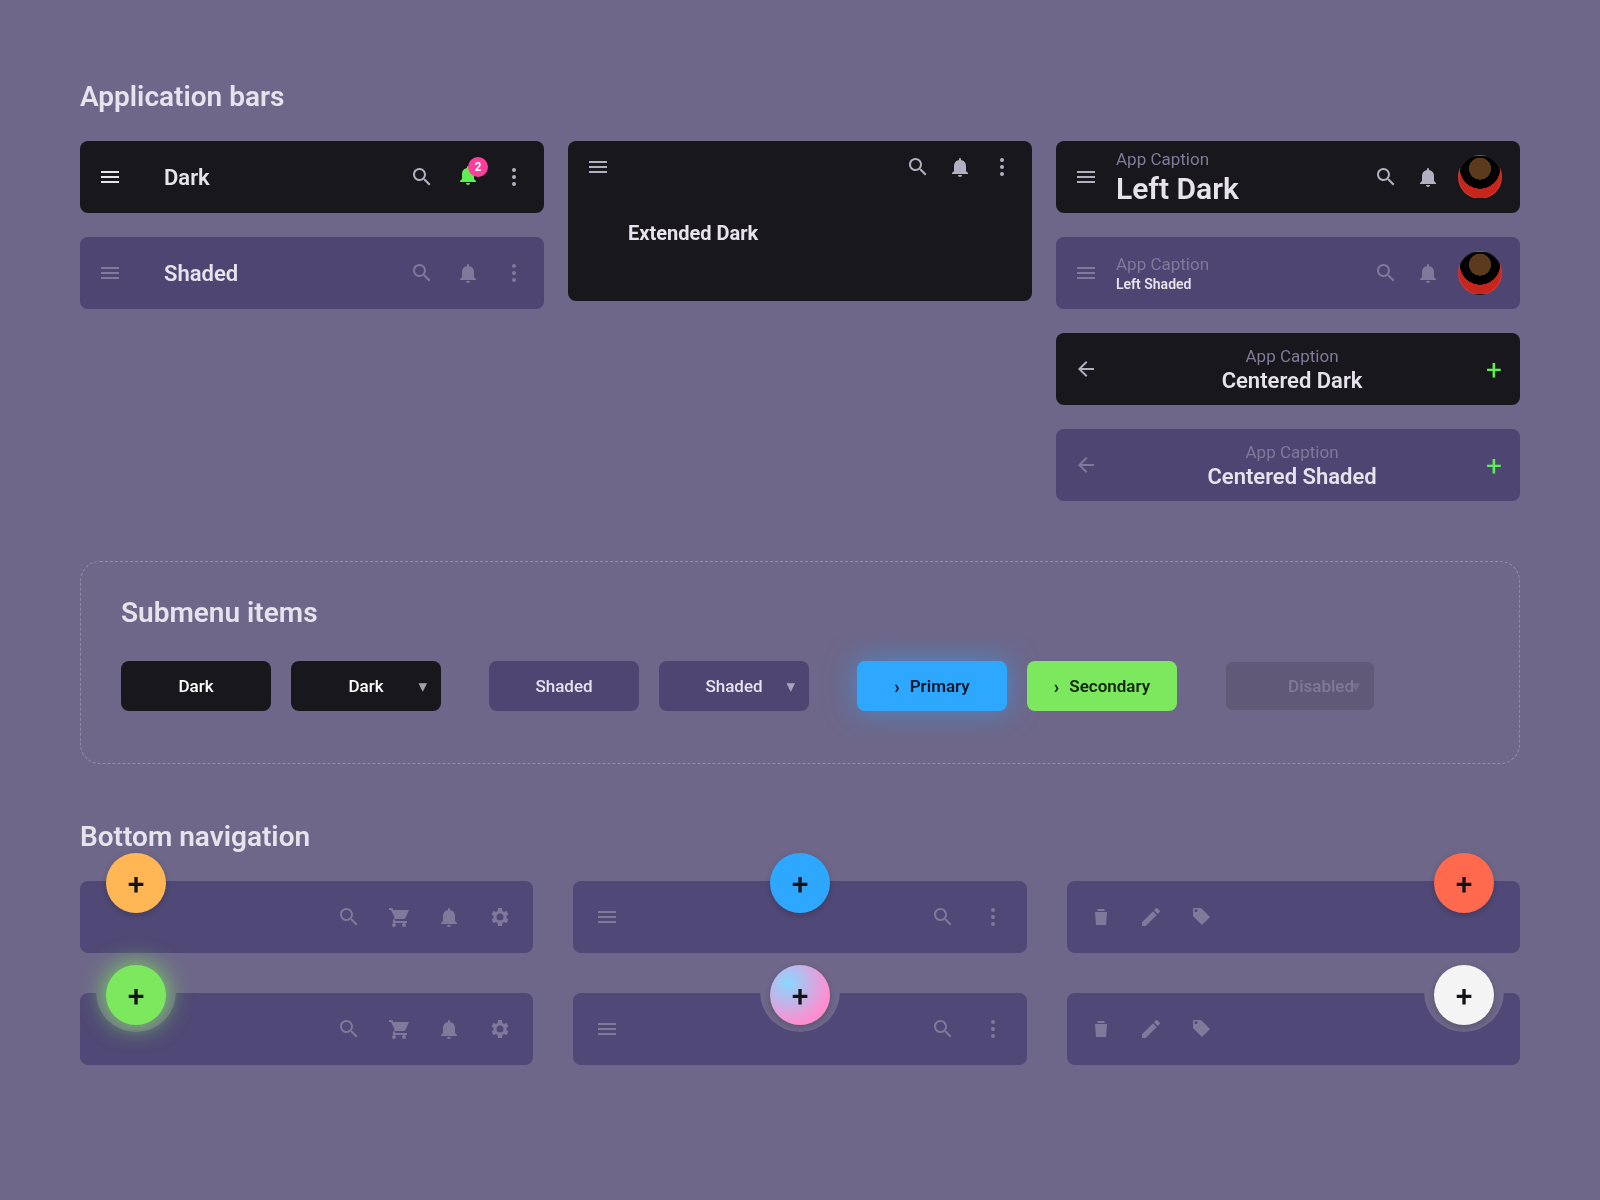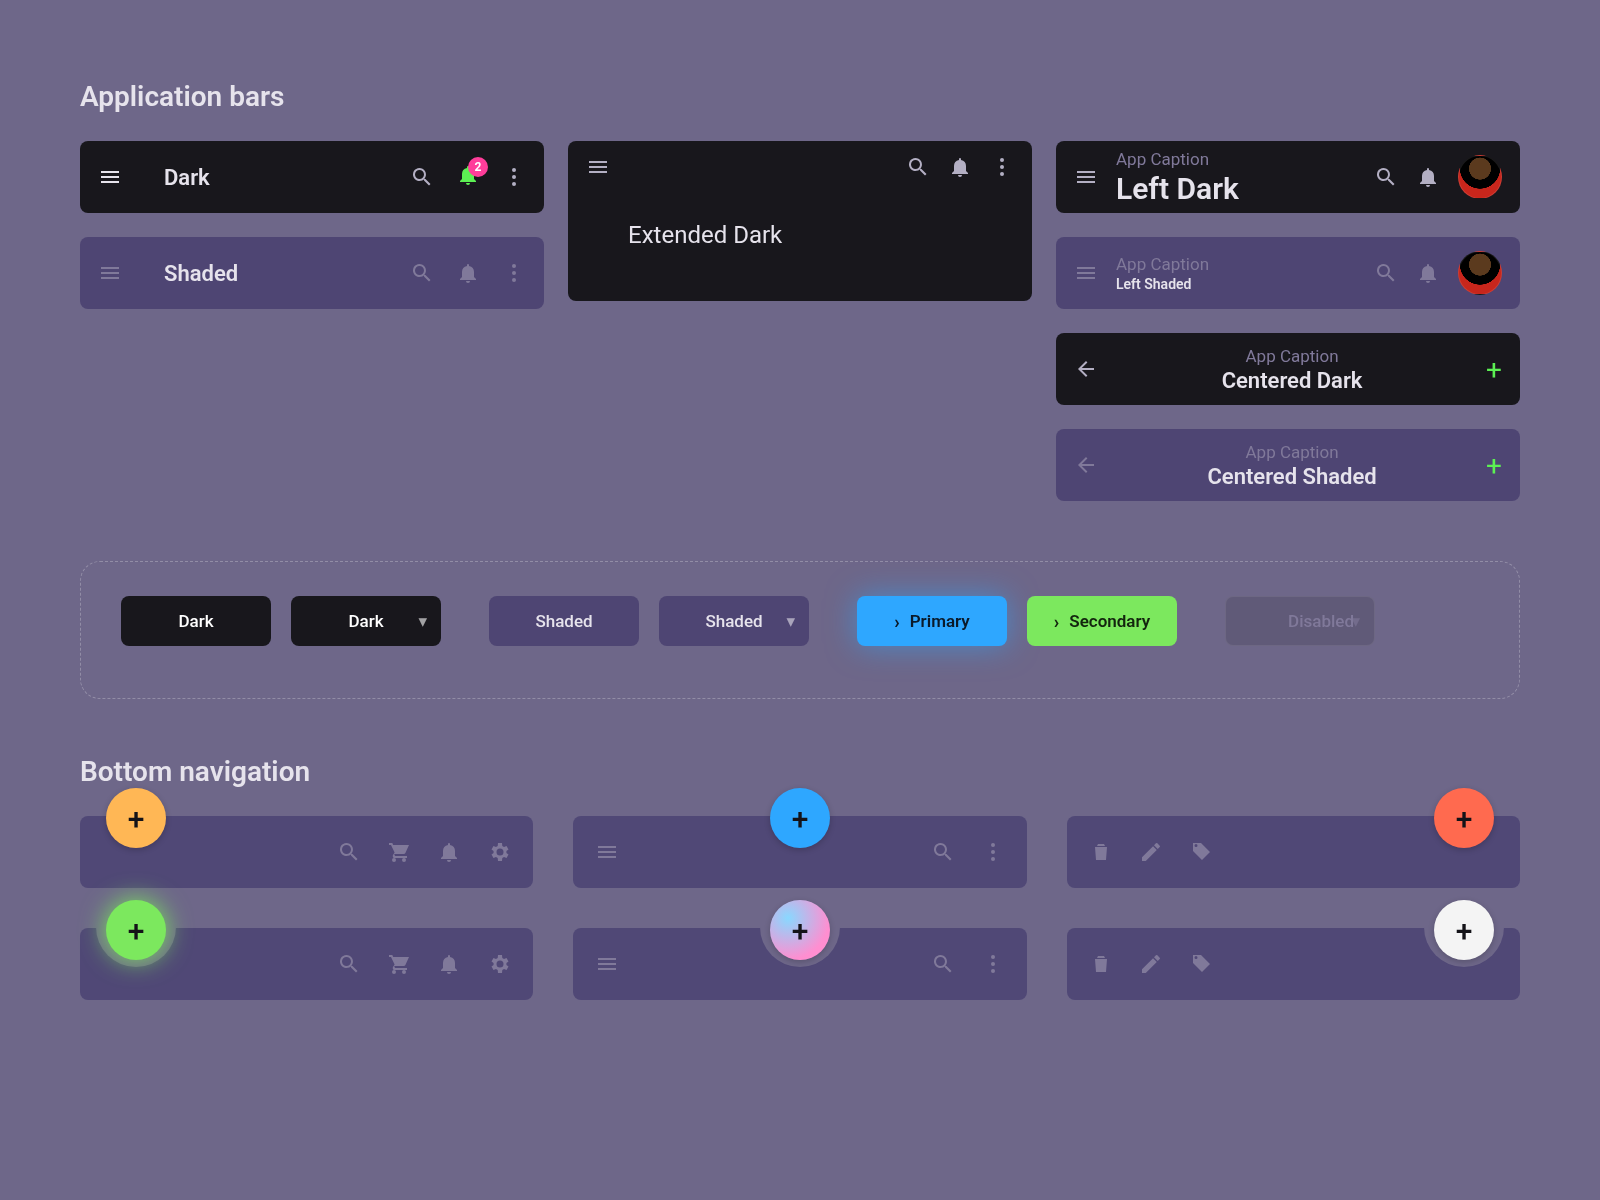--- a/index.html
+++ b/index.html
@@ -77,21 +77,21 @@
   .bar.ext {
     height: 160px;
     flex-direction: column;
     align-items: stretch;
     padding: 0;
   }
   .bar.ext .toprow {
     display:flex; align-items:center; padding: 14px 18px; gap:18px;
   }
   .bar.ext .ext-title {
-    font-size: 24px; font-weight: 400; padding: 10px 36px 22px 60px;
+    font-size: 20px; font-weight: 700; padding: 10px 36px 22px 60px;
   }
   .spacer { flex:1; }
 
   
   .submenu-box {
     border: 1.5px dashed rgba(255,255,255,.25);
     border-radius: 20px;
     padding: 34px 40px 52px;
     margin-bottom: 56px;
   }
@@ -369,20 +369,21 @@
       <div class="stack center">
         <span class="caption">App Caption</span>
         <span class="title" style="font-size:22px;text-align:center">Centered Shaded</span>
       </div>
       <span class="plus-green">+</span>
     </div>
   </div>
 </div>
 
 <div class="submenu-box">
+  <h2 class="section" style="margin-bottom:32px">Submenu items</h2>
   <div class="submenu-row">
     <div class="chip dark">
         <span>Dark</span>
       </div>
     <div class="chip dark">
       <span>Dark</span>
         <span class="caret">▾</span>
     </div>
     <div class="chip shaded gapL">
         <span>Shaded</span>

